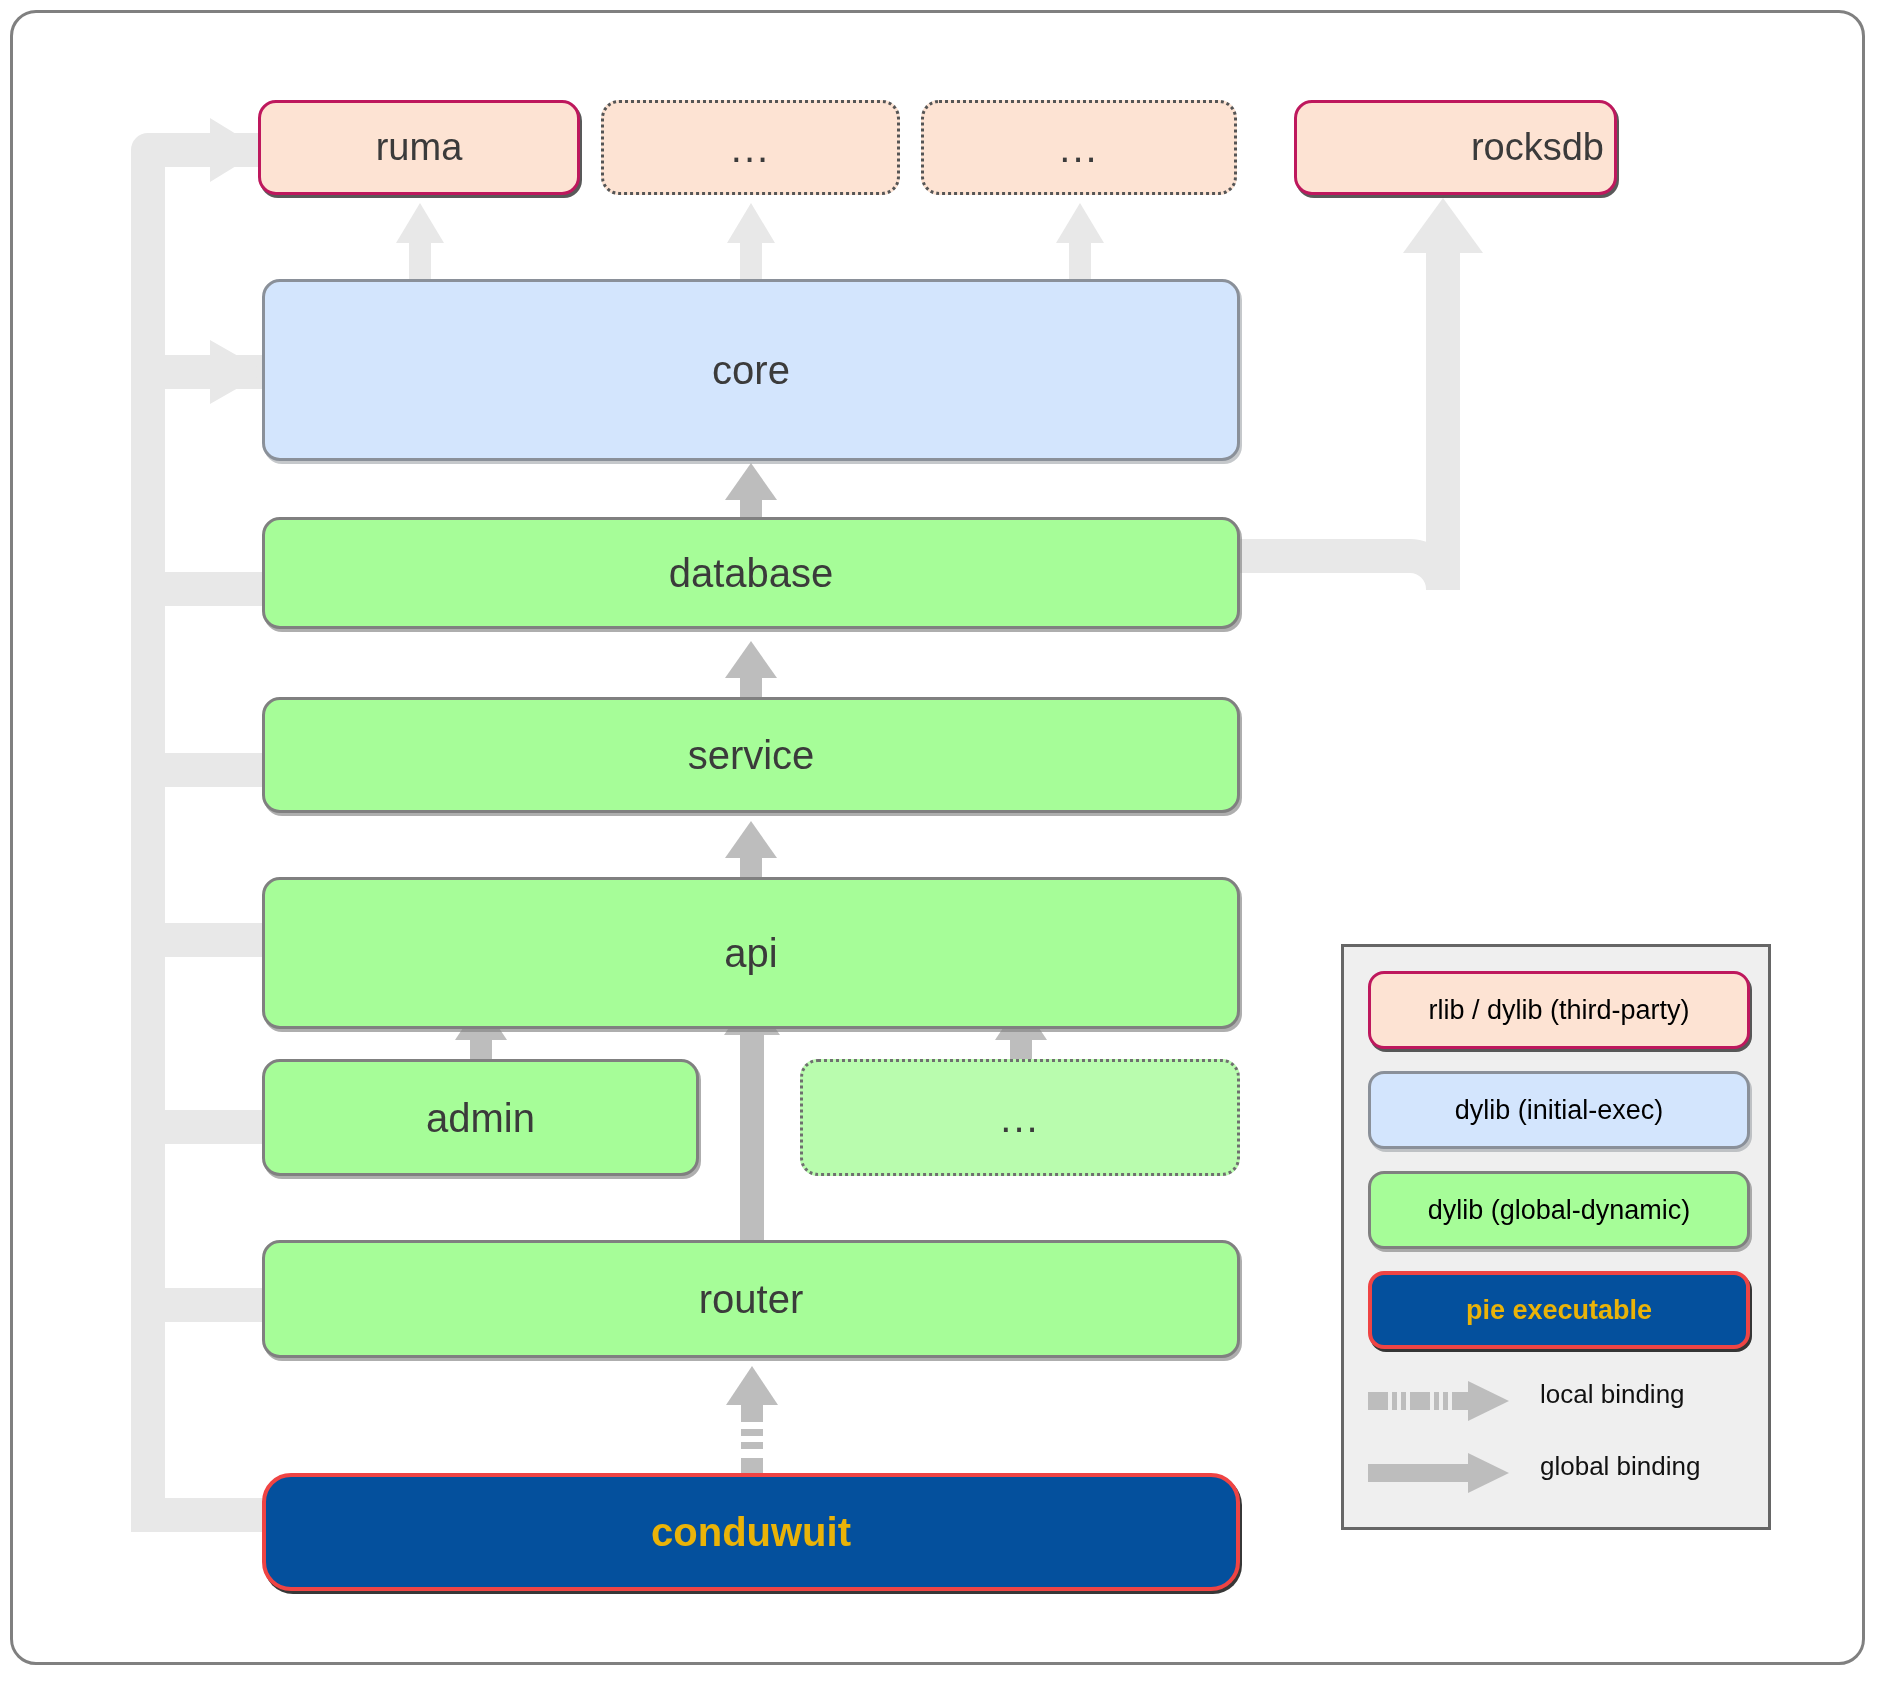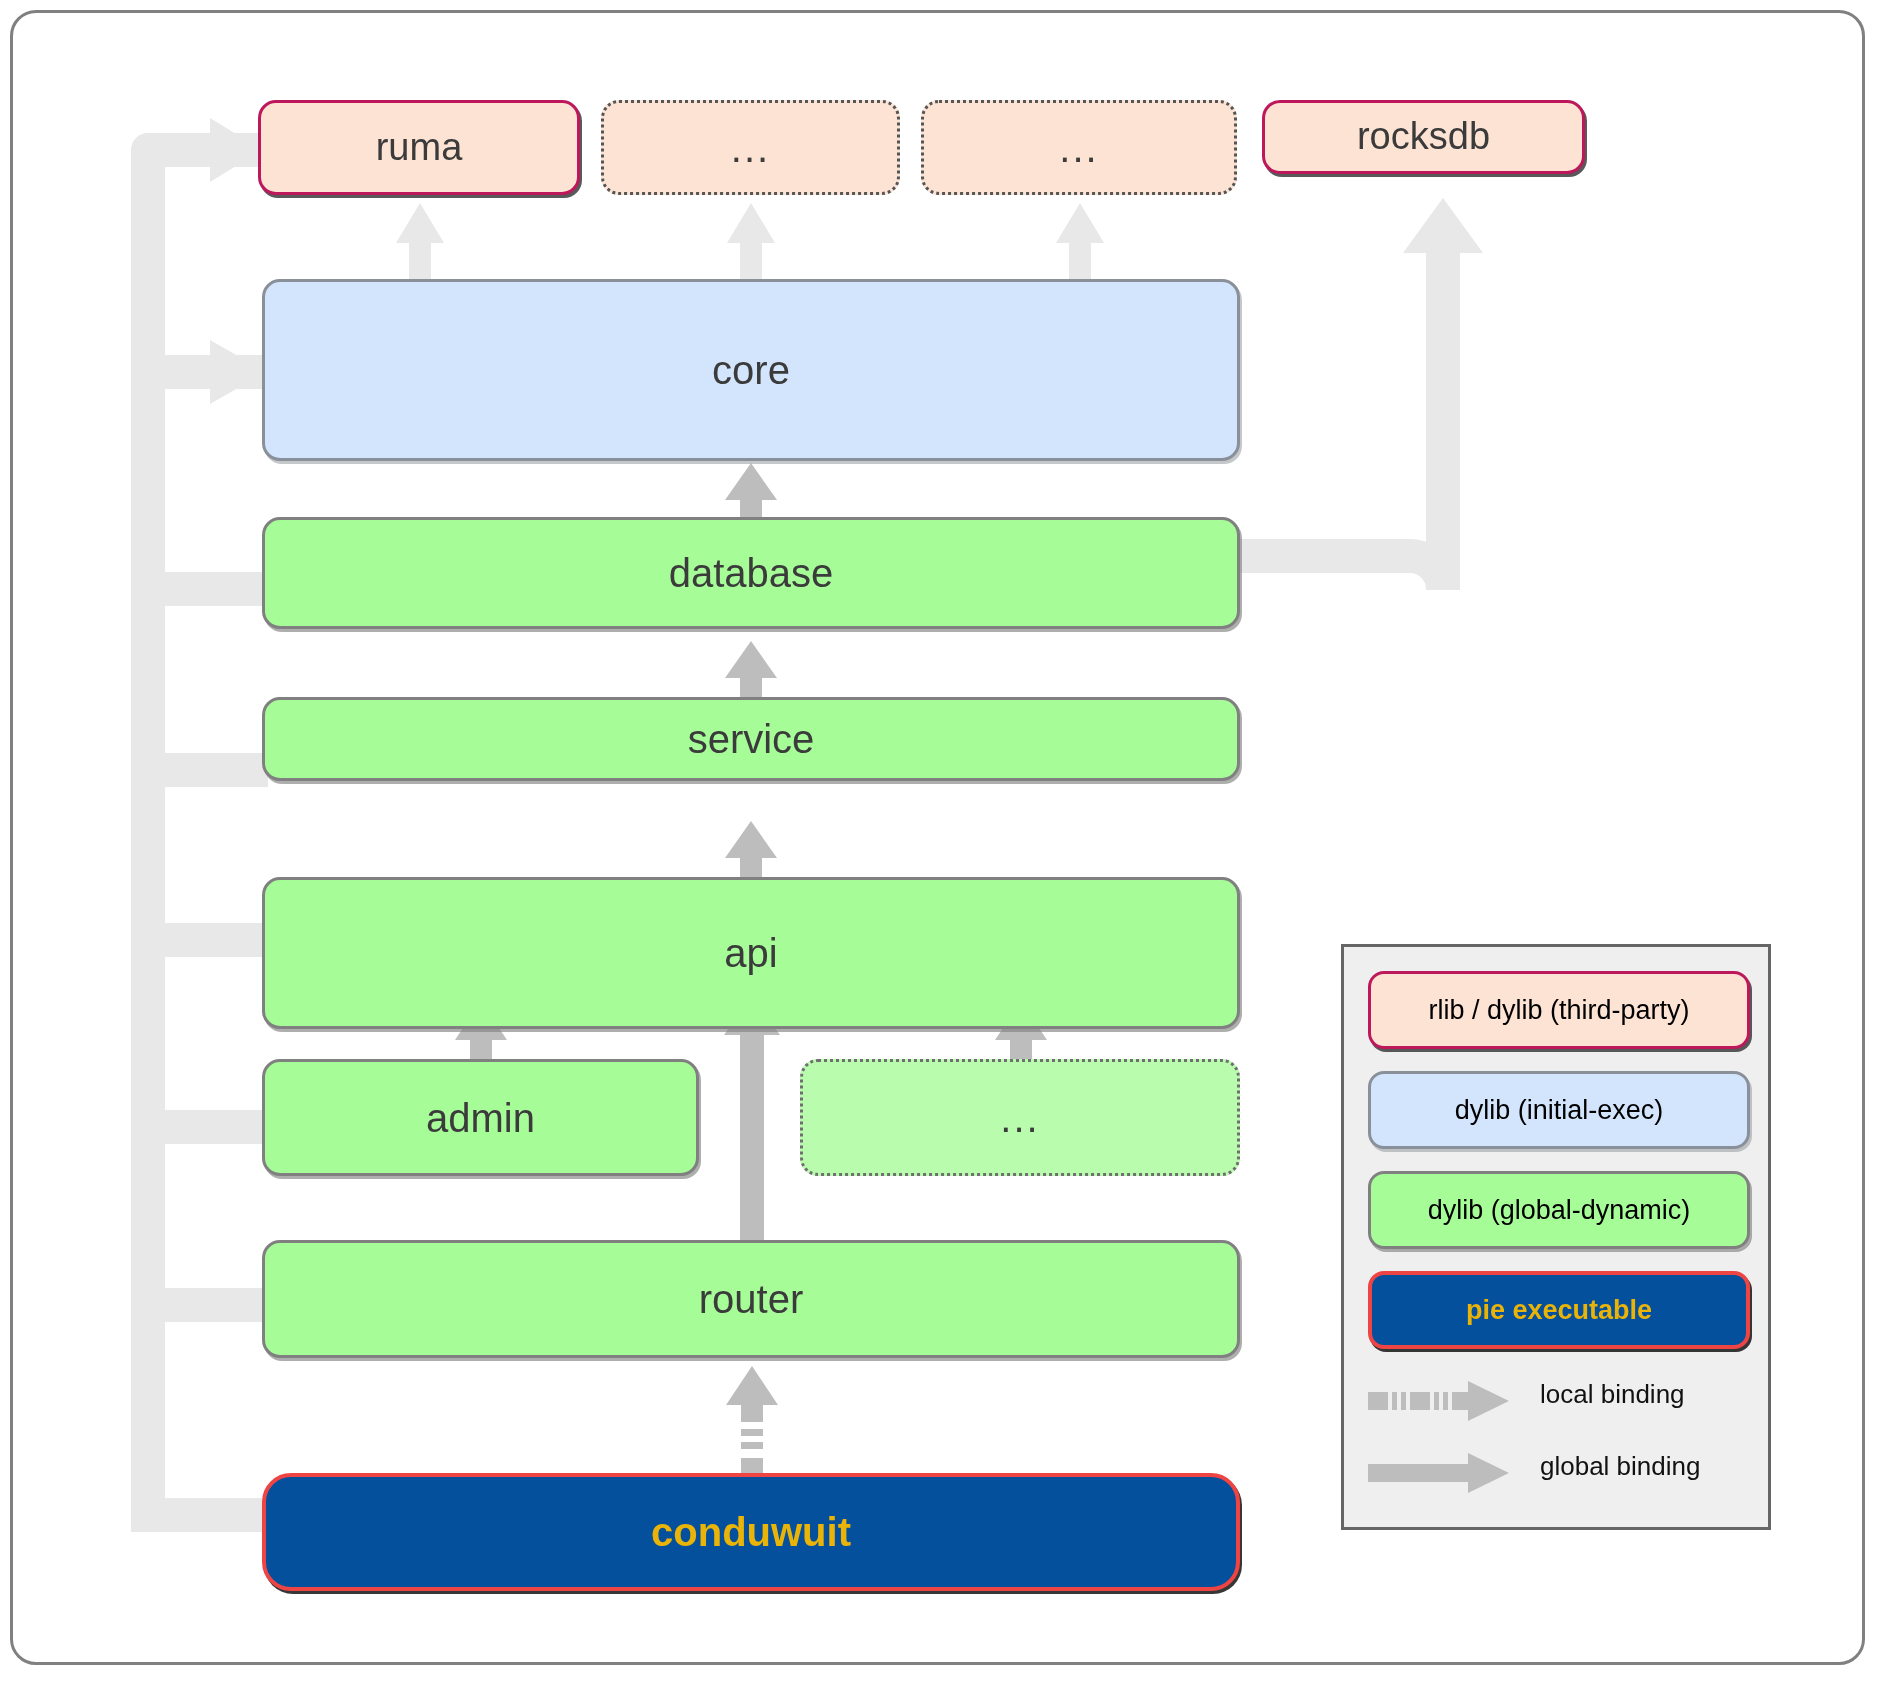--- a/index.html
+++ b/index.html
@@ -28,24 +28,24 @@
   .v-pie{background:#04509d;border:4px solid #ef4444;color:#eab308;box-shadow:2px 3px 0 rgba(20,20,20,.85);font-weight:bold;}
 
   .fs-lg{font-size:40px;}
   .fs-md{font-size:38px;}
   .fs-dots{font-size:40px;letter-spacing:2px;}
 
   
   #n-ruma     {left:258px; top:100px; width:322px; height:95px;}
   #n-dots1    {left:601px; top:100px; width:299px; height:95px;}
   #n-dots2    {left:921px; top:100px; width:316px; height:95px;}
-  #n-rocksdb  {left:1262px;top:100px; width:323px; height:74px;}
+  #n-rocksdb  {left:1294px;top:100px; width:323px; height:95px;text-align:right;}
   #n-core     {left:262px; top:279px; width:978px; height:182px;}
   #n-database {left:262px; top:517px; width:978px; height:112px;}
-  #n-service  {left:262px; top:697px; width:978px; height:84px;}
+  #n-service  {left:262px; top:697px; width:978px; height:116px;}
   #n-api      {left:262px; top:877px; width:978px; height:152px;}
   #n-admin    {left:262px; top:1059px;width:437px; height:117px;}
   #n-dots3    {left:800px; top:1059px;width:440px; height:117px;}
   #n-router   {left:262px; top:1240px;width:978px; height:118px;}
   #n-conduwuit{left:262px; top:1473px;width:978px; height:118px;border-radius:29px;}
 
   
   #legend{
     position:absolute;left:1341px;top:944px;width:430px;height:586px;
     background:#efefef;border:3px solid #666666;box-sizing:border-box;

